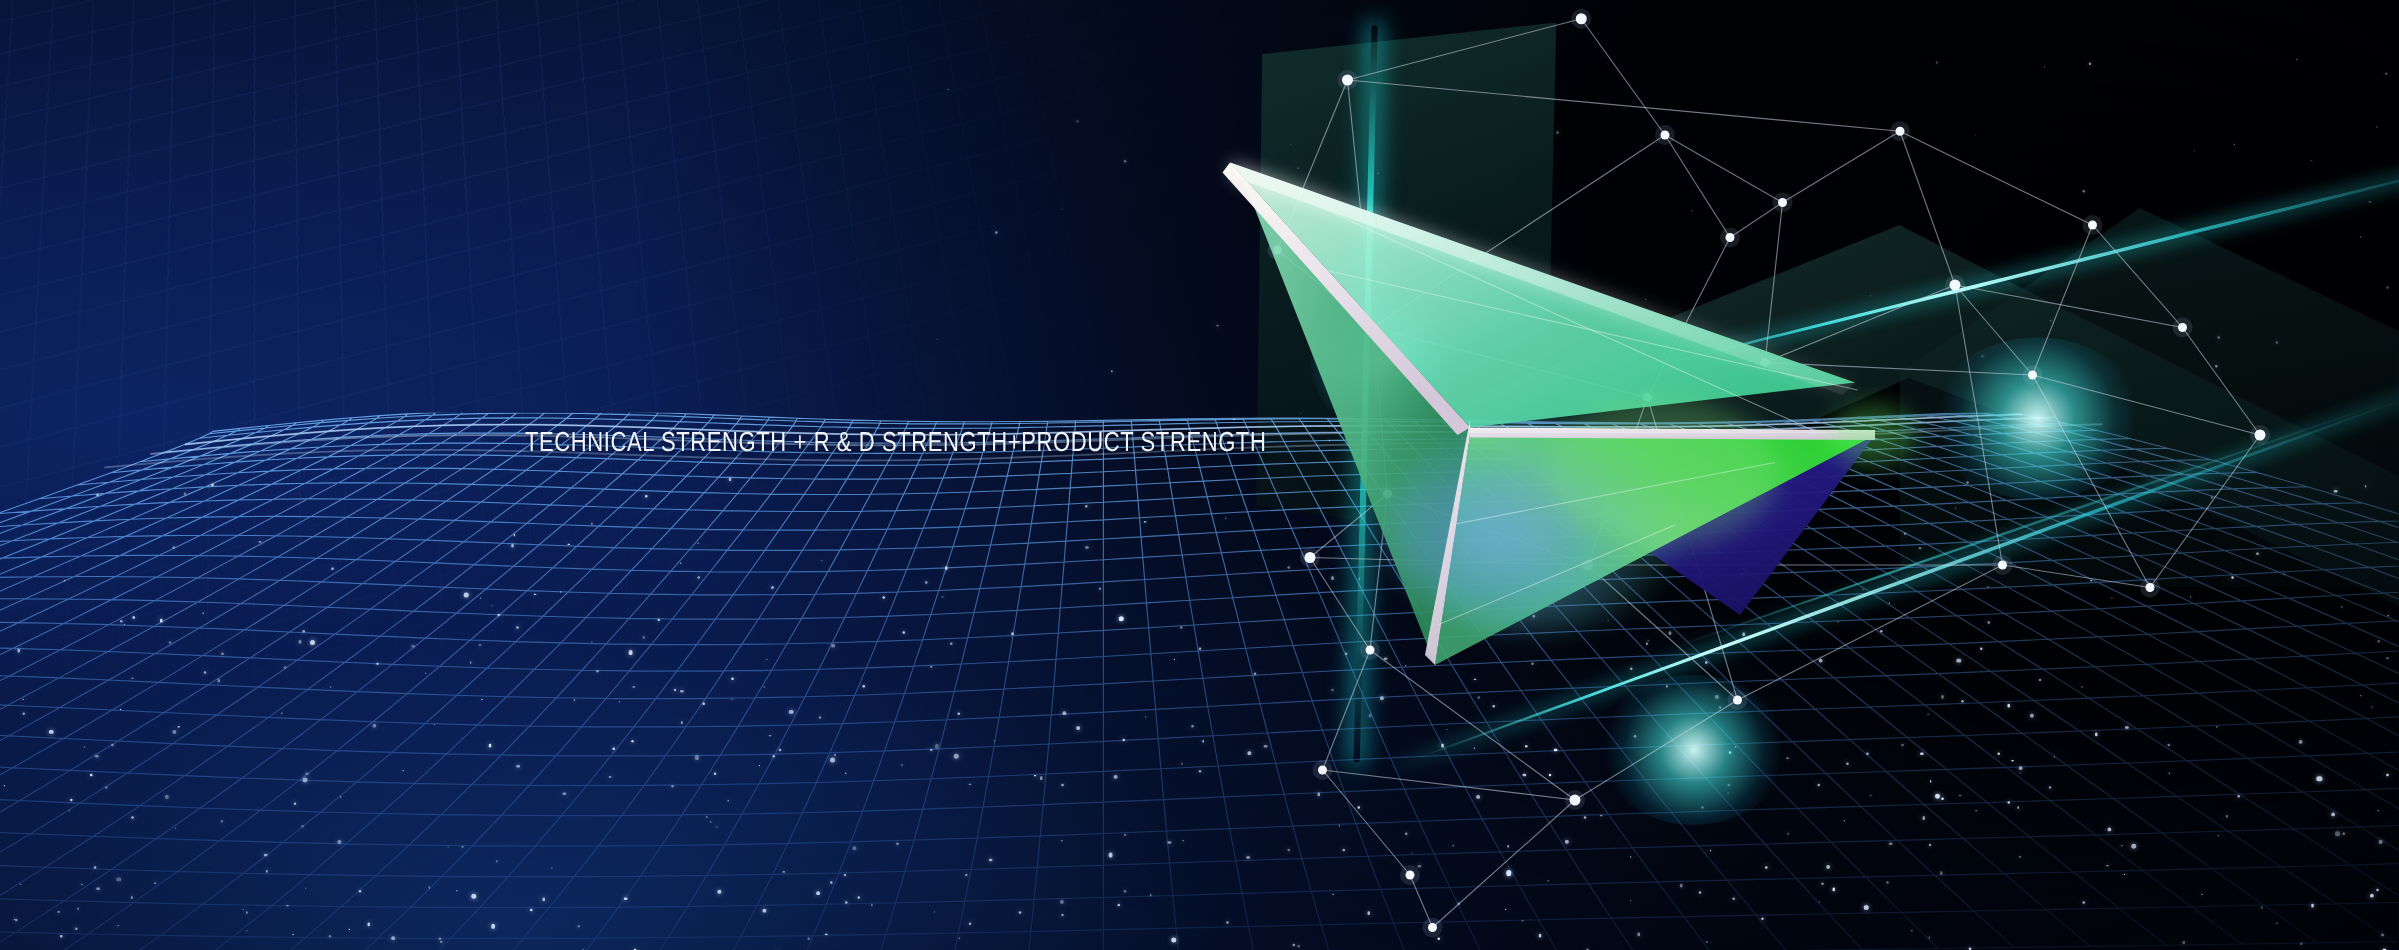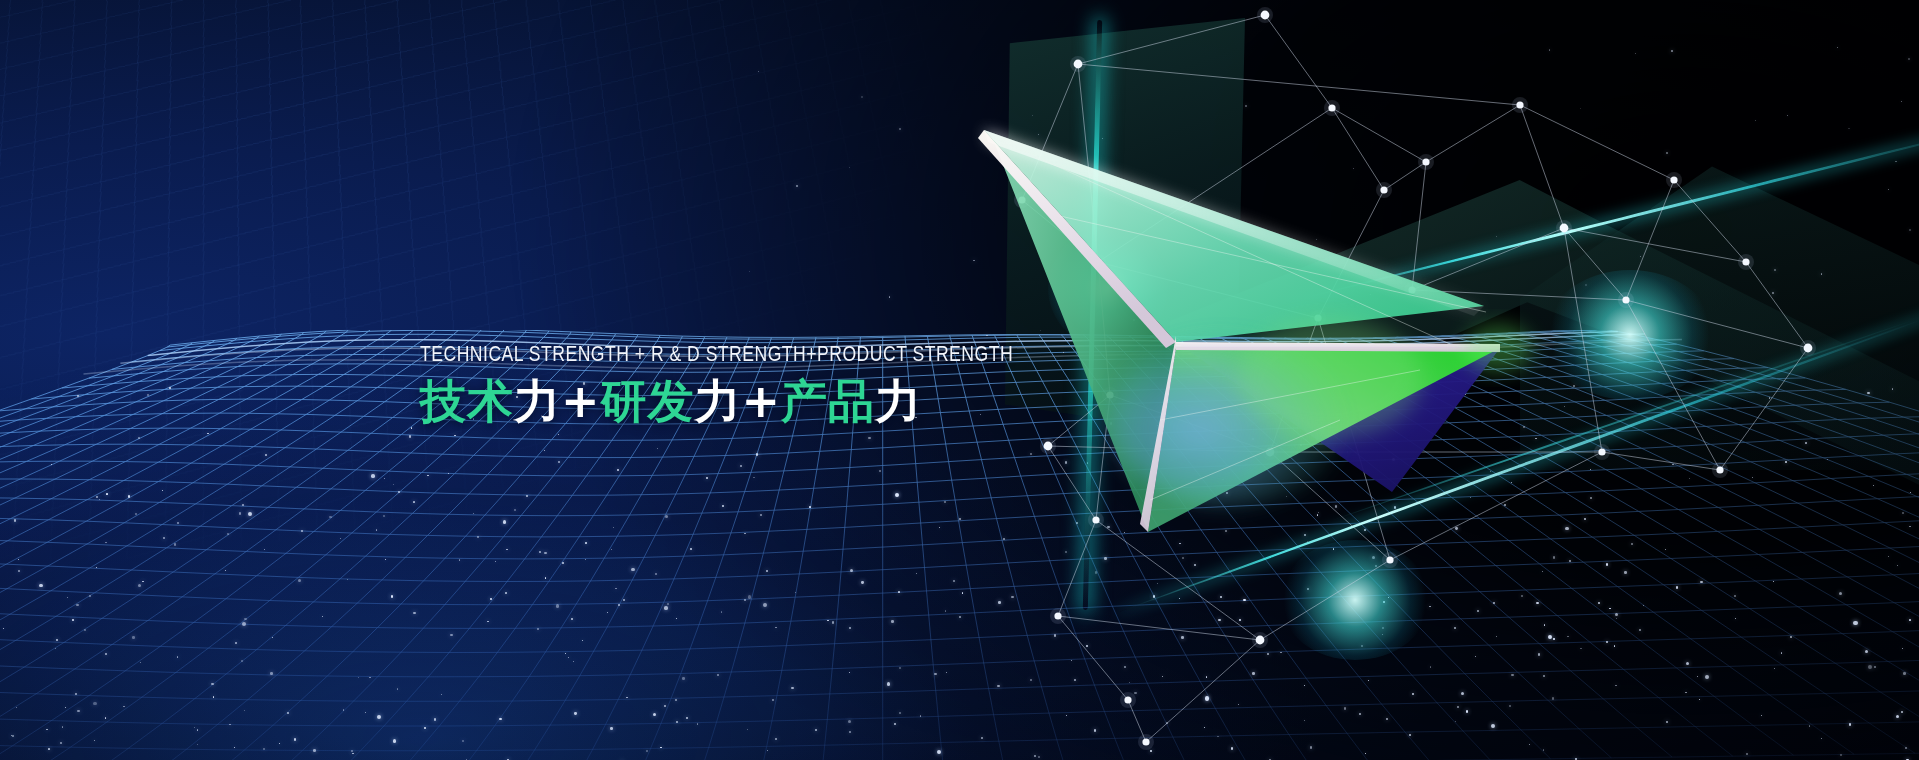--- a/index.html
+++ b/index.html
@@ -843,18 +843,15 @@
         <line x1="160" y1="300" x2="420" y2="250"></line>
         <line x1="150" y1="380" x2="340" y2="300"></line>
       </g>
 
       <ellipse cx="498" cy="228" rx="34" ry="24" fill="#6dff6d" opacity="0.32" filter="url(#blurLite)"></ellipse>
     </svg>
   </div>
 
   <div class="copy">
     <div class="copy-en">TECHNICAL STRENGTH + R &amp; D STRENGTH+PRODUCT STRENGTH</div>
-    <div class="copy-cn">
-      <span class="cn-g">技术</span><span class="cn-w">力</span><span class="cn-p">+</span><span class="cn-g">研发</span><span class="cn-w">力</span><span class="cn-p">+</span><span class="cn-g">产品</span><span class="cn-w">力</span>
-    </div>
   </div>
 
 </div>
 
 </body></html>

